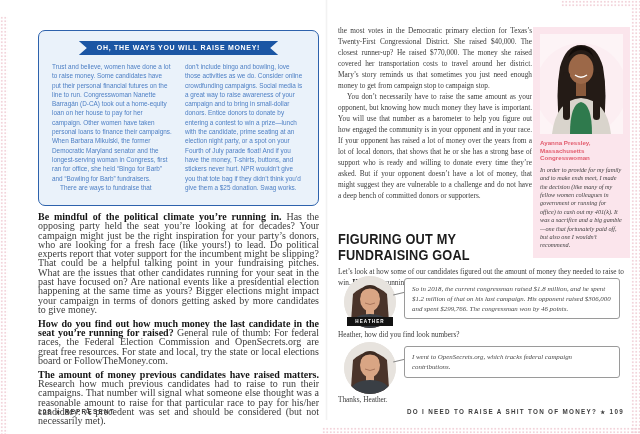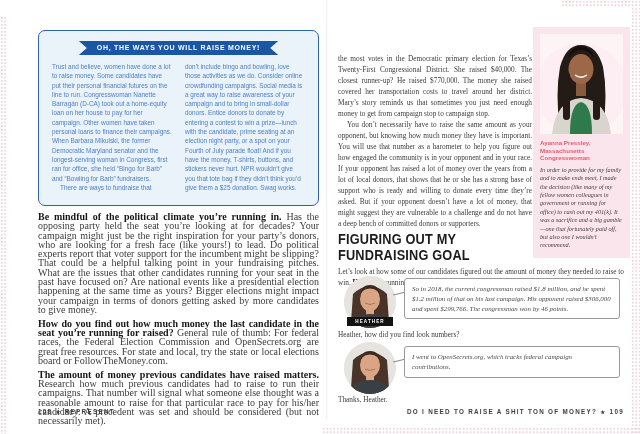--- a/index.html
+++ b/index.html
@@ -52,21 +52,21 @@
   .footer-left {
     position:absolute; left:38px; top:408px;
     font-family:"Liberation Sans", sans-serif; font-size:6.3px; font-weight:bold;
     letter-spacing:1.3px; color:#3d3d3d;
   }
   .footer-left .star, .footer-right .star { font-size:5.5px; color:#3d3d3d; }
 
   
   .right-col {
     position:absolute; left:338px; top:25px; width:194px;
-    font-size:7.3px; line-height:11px; text-align:justify; color:#3b3b3b;margin-top:28px;
+    font-size:7.3px; line-height:11px; text-align:justify; color:#3b3b3b;
   }
   .right-col p.indent { text-indent:9px; }
 
   .section-heading {
     position:absolute; left:338px; top:231px; width:230px;
     font-family:"Liberation Sans", sans-serif; font-weight:bold;
     font-size:14.5px; line-height:16px; color:#1c1c1c; letter-spacing:0.2px;
     transform:scaleX(0.88); transform-origin:left top;
   }
   .section-intro {

